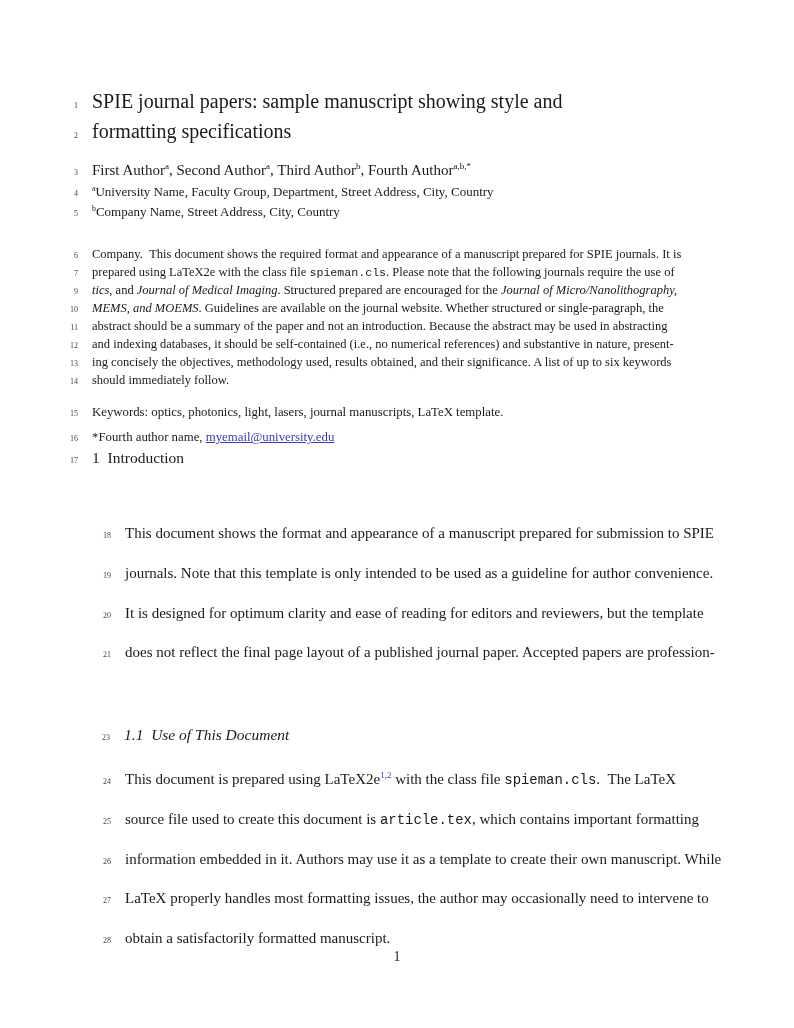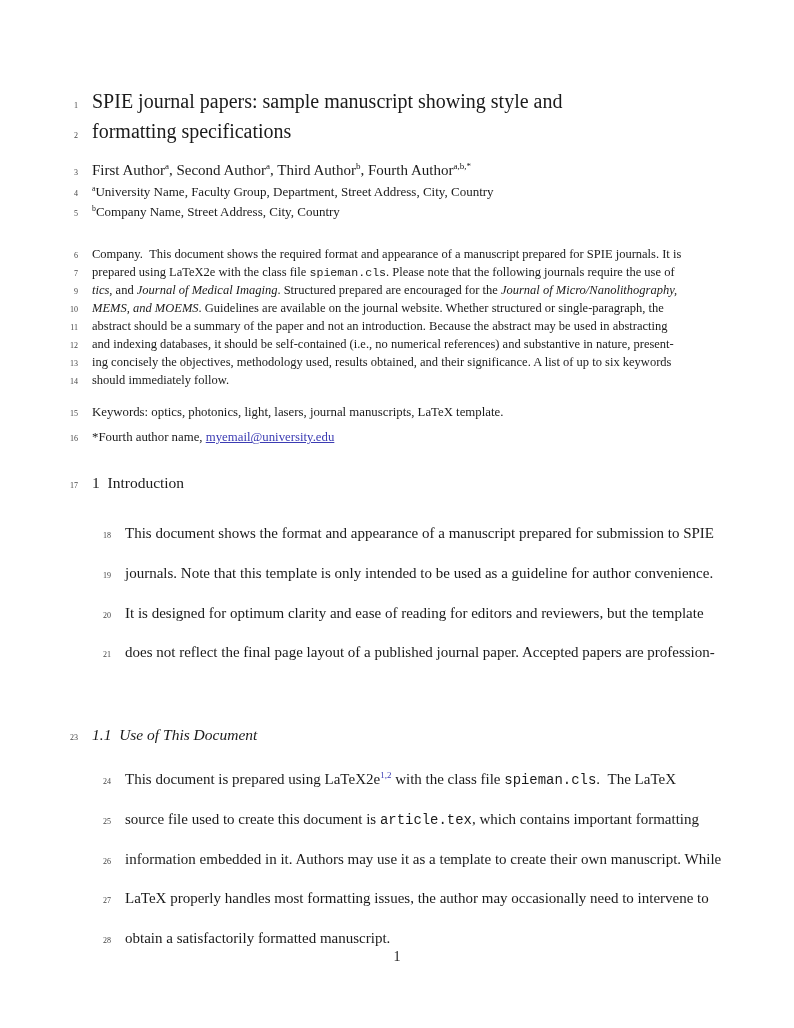--- a/index.html
+++ b/index.html
@@ -127,30 +127,30 @@
       <div class="row"><span class="num">12</span><span class="seg-r">and indexing databases, it should be self-contained (i.e., no numerical references) and substantive in nature, present-</span></div>
       <div class="row"><span class="num">13</span><span class="seg-r">ing concisely the objectives, methodology used, results obtained, and their significance. A list of up to six keywords</span></div>
       <div class="row"><span class="num">14</span><span class="seg-r">should immediately follow.</span></div>
     </div>
     <div class="block style-keywords" style="top: 400px;">
       <div class="row"><span class="num">15</span><span class="seg-b">Keywords:</span><span class="seg-r"> optics, photonics, light, lasers, journal manuscripts, LaTeX template.</span></div>
     </div>
     <div class="block style-keywords" style="top: 425px;">
       <div class="row"><span class="num">16</span><span class="seg-r">*Fourth author name,&nbsp;</span><span class="seg-link">myemail@university.edu</span></div>
     </div>
-    <div class="block style-section" style="top: 473px;">
+    <div class="block style-section" style="top: 448px;">
       <div class="row"><span class="num">17</span><span class="seg-b">1 Introduction</span></div>
     </div>
     <div class="block style-body" style="top: 515px;">
       <div class="row"><span class="num">18</span><span class="seg-r">This document shows the format and appearance of a manuscript prepared for submission to SPIE</span></div>
       <div class="row"><span class="num">19</span><span class="seg-r">journals. Note that this template is only intended to be used as a guideline for author convenience.</span></div>
       <div class="row"><span class="num">20</span><span class="seg-r">It is designed for optimum clarity and ease of reading for editors and reviewers, but the template</span></div>
       <div class="row"><span class="num">21</span><span class="seg-r">does not reflect the final page layout of a published journal paper. Accepted papers are profession-</span></div>
     </div>
-    <div class="block style-subsection" style="top: 725px;">
+    <div class="block style-subsection" style="top: 725px; padding-left: 32px;">
       <div class="row"><span class="num">23</span><span class="seg-i">1.1 Use of This Document</span></div>
     </div>
     <div class="block style-body" style="top: 761px;">
       <div class="row"><span class="num">24</span><span class="seg-r">This document is prepared using LaTeX2e</span><span class="seg-suplink">1,2</span><span class="seg-r"> with the class file </span><span class="seg-m">spieman.cls</span><span class="seg-r">. The LaTeX</span></div>
       <div class="row"><span class="num">25</span><span class="seg-r">source file used to create this document is </span><span class="seg-m">article.tex</span><span class="seg-r">, which contains important formatting</span></div>
       <div class="row"><span class="num">26</span><span class="seg-r">information embedded in it. Authors may use it as a template to create their own manuscript. While</span></div>
       <div class="row"><span class="num">27</span><span class="seg-r">LaTeX properly handles most formatting issues, the author may occasionally need to intervene to</span></div>
       <div class="row"><span class="num">28</span><span class="seg-r">obtain a satisfactorily formatted manuscript.</span></div>
     </div>
   </div>

